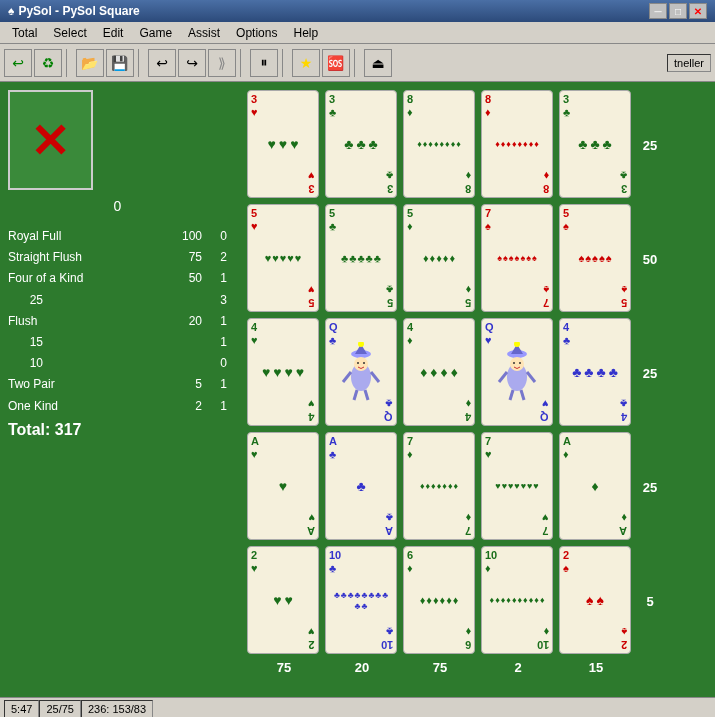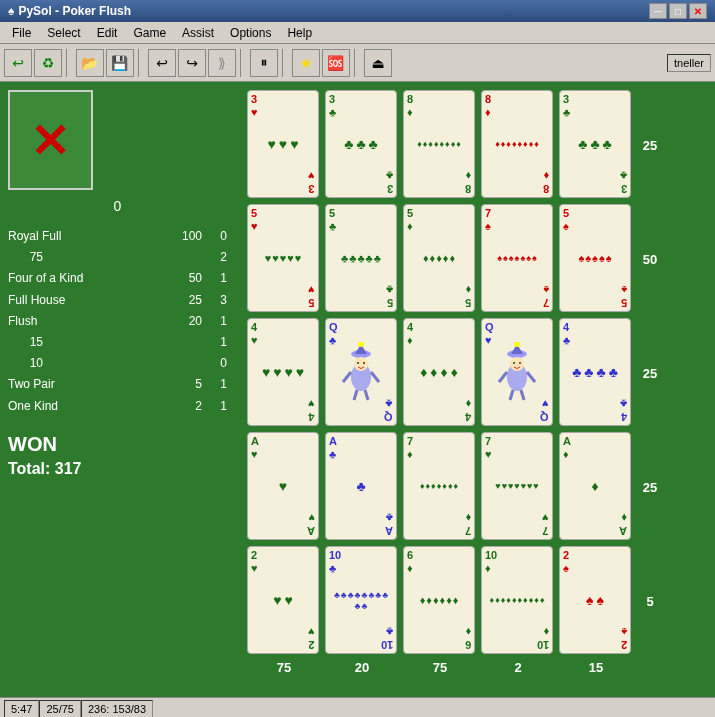--- a/index.html
+++ b/index.html
@@ -136,30 +136,30 @@
     .status-cell {
       border: 1px inset #888; padding: 1px 6px; font-size: 11px; height: 18px;
       display: flex; align-items: center;
     }
   </style>
 </head>
 <body>
 
 <div class="title-bar">
   <span>♠</span>
-  <span style="margin-left:4px;">PySol - Poker Flush</span>
+  <span style="margin-left:4px;">PySol - PySol Square</span>
   <div class="title-bar-controls">
     <div class="title-btn">─</div>
     <div class="title-btn">□</div>
     <div class="title-btn close" style="color:red;font-weight:bold;">✕</div>
   </div>
 </div>
 
 <div class="menu-bar">
-  <span class="menu-item">File</span>
+  <span class="menu-item">Total</span>
   <span class="menu-item">Select</span>
   <span class="menu-item">Edit</span>
   <span class="menu-item">Game</span>
   <span class="menu-item">Assist</span>
   <span class="menu-item">Options</span>
   <span class="menu-item">Help</span>
 </div>
 
 <div class="toolbar">
   <div class="tool-btn" style="color:green;">↩</div>
@@ -190,30 +190,30 @@
     </div>
     <div class="slot-label">0</div>
 
     <div class="score-table">
       <div class="score-row">
         <span class="score-name">Royal Full</span>
         <span class="score-pts">100</span>
         <span class="score-count">0</span>
       </div>
       <div class="score-row">
+        <span class="score-name">Straight Flush</span>
         <span class="score-pts">75</span>
         <span class="score-count">2</span>
       </div>
       <div class="score-row">
         <span class="score-name">Four of a Kind</span>
         <span class="score-pts">50</span>
         <span class="score-count">1</span>
       </div>
       <div class="score-row">
-        <span class="score-name">Full House</span>
         <span class="score-pts">25</span>
         <span class="score-count">3</span>
       </div>
       <div class="score-row">
         <span class="score-name">Flush</span>
         <span class="score-pts">20</span>
         <span class="score-count">1</span>
       </div>
       <div class="score-row">
         <span class="score-pts">15</span>
@@ -228,21 +228,20 @@
         <span class="score-pts">5</span>
         <span class="score-count">1</span>
       </div>
       <div class="score-row">
         <span class="score-name">One Kind</span>
         <span class="score-pts">2</span>
         <span class="score-count">1</span>
       </div>
     </div>
 
-    <div class="won-text">WON</div>
     <div class="total-text">Total: 317</div>
   </div>
 
   <div class="right-panel" style="position:relative;">
 
     <div style="display:flex; gap:0;">
 
       <div class="card-grid" id="card-grid">
 
       <div class="card">

